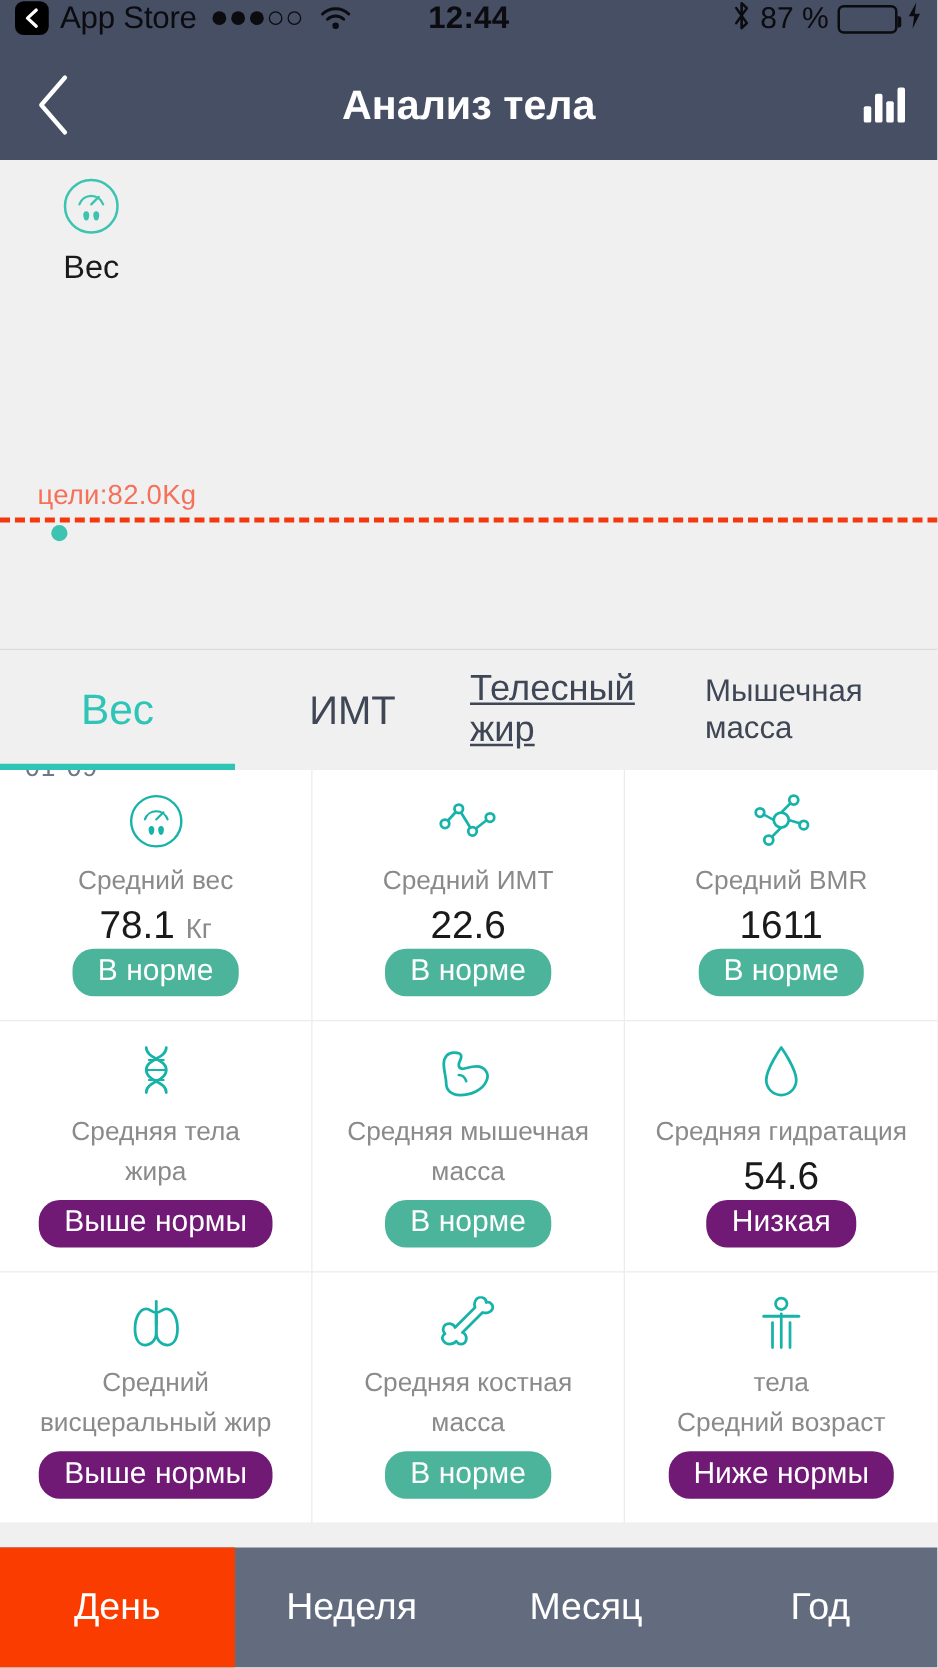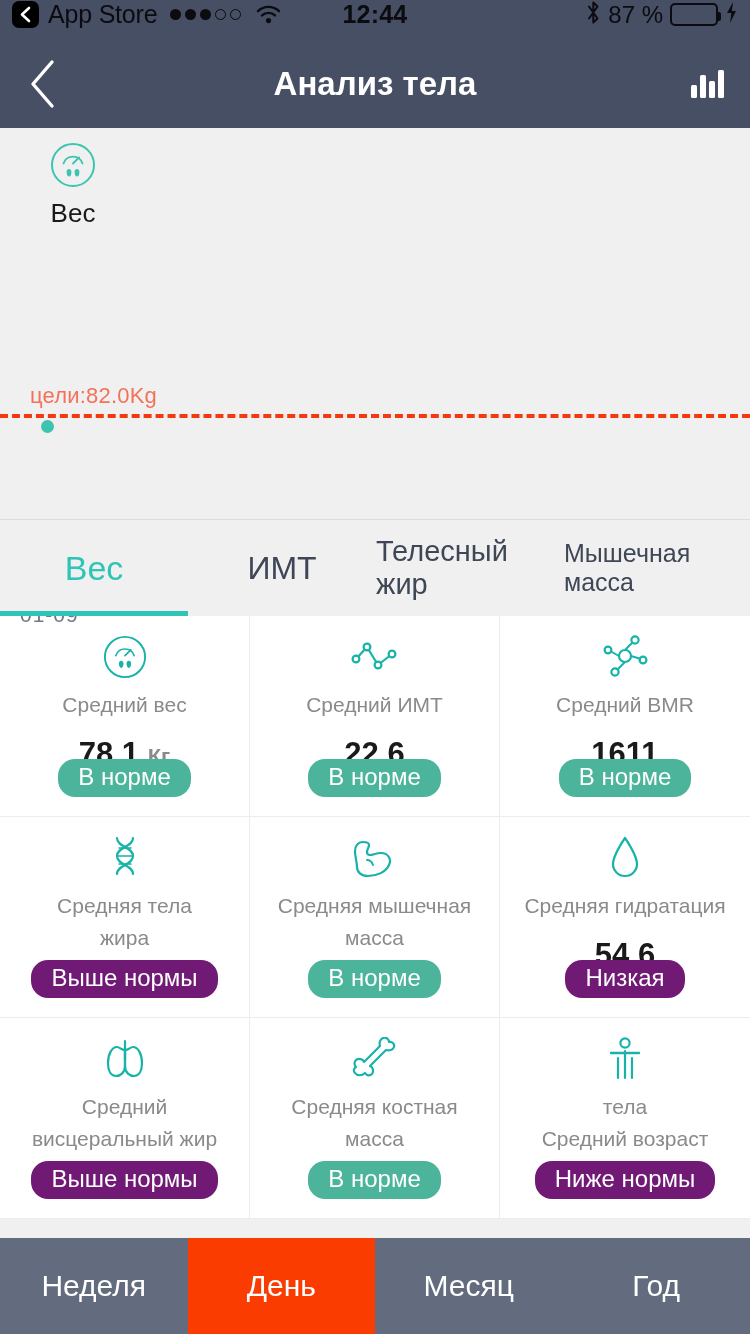--- a/index.html
+++ b/index.html
@@ -97,21 +97,21 @@
   .metric-tabs {
     height: 96px; background: #f0f0f0; display: flex; align-items: center;
     position: relative; overflow: hidden;
   }
   .mtab {
     height: 96px; display: flex; align-items: center; justify-content: center;
     color: #3f4756; cursor: pointer; flex: none; position: relative;
   }
   .mtab:nth-child(1) { width: 188px; font-size: 34px; color: #2ec4b6; }
   .mtab:nth-child(2) { width: 188px; font-size: 32px; }
-  .mtab:nth-child(3) { width: 188px; font-size: 29px; }
+  .mtab:nth-child(3) { width: 188px; font-size: 29px; text-decoration: underline; }
   .mtab:nth-child(4) { width: 186px; font-size: 25px; justify-content: flex-start; }
   .mtab-underline {
     position: absolute; left: 0; bottom: 0; width: 188px; height: 5px;
     background: #2ec4b6;
   }
 
   
   .card-grid {
     background: #fff;
     display: grid;
@@ -125,21 +125,21 @@
     display: flex; flex-direction: column; align-items: center;
     padding-top: 13px; cursor: pointer; position: relative; overflow: hidden;
   }
   .card:nth-child(3n) { border-right: none; }
   .card-icon { height: 56px; display: flex; align-items: center; justify-content: center; }
   .card-title {
     margin-top: 4px; font-size: 21px; color: #8a8a8a; text-align: center;
     line-height: 32px; white-space: nowrap;
   }
   .card-value {
-    font-size: 31px; color: #1a1a1a; line-height: 36px; margin-top: 15px; font-weight: bold;
+    font-size: 31px; color: #1a1a1a; line-height: 36px; margin-top: 1px;
   }
   .card-value .unit { font-size: 22px; color: #8a8a8a; }
   .badge {
     position: absolute; bottom: 19px;
     border-radius: 17px; color: #fff; font-size: 24px;
     padding: 5px 20px 7px; white-space: nowrap; line-height: 26px;
   }
   .badge.normal { background: #4cb49a; }
   .badge.warn   { background: #701a75; }
 
@@ -385,19 +385,19 @@
       <div class="card-title">
         <div>тела</div>
         <div>Средний возраст</div>
       </div>
       <div class="badge warn">Ниже нормы</div>
     </div>
 
   </div>
 
   <div class="bottombar">
+    <div class="bbtn active">День</div>
     <div class="bbtn">Неделя</div>
-    <div class="bbtn active">День</div>
     <div class="bbtn">Месяц</div>
     <div class="bbtn">Год</div>
   </div>
 
 </div>
 
 </body></html>

